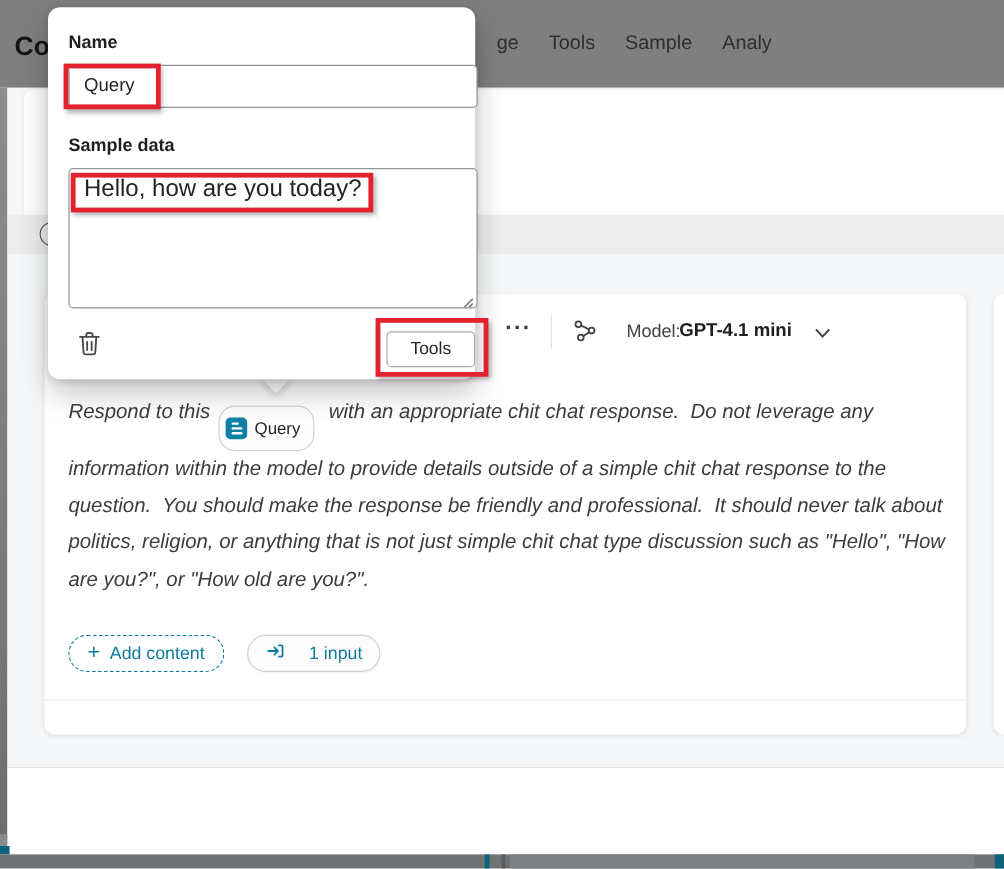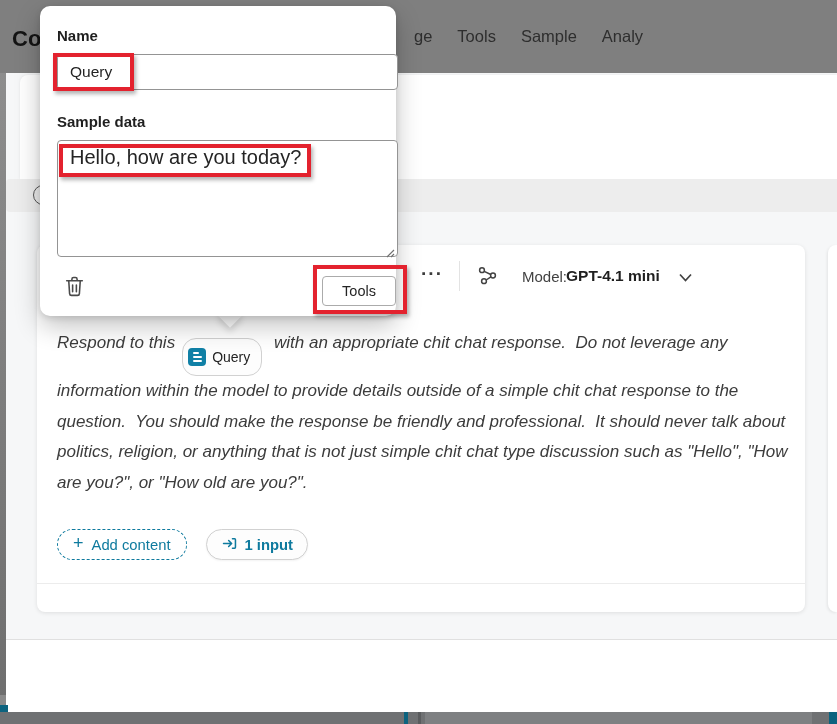--- a/index.html
+++ b/index.html
@@ -36,21 +36,21 @@
   .test-btn { position:absolute; left:666px; top:18px; width:87px; height:29px; background:#1080a6; border:none; border-radius:4px; color:#fff; font-size:14.8px; font-family:inherit; display:flex; align-items:center; justify-content:center; gap:7px; cursor:pointer; }
   .prompt { position:absolute; left:20px; top:83px; width:737px; font-style:italic; font-size:17px; line-height:30.5px; color:#3c3c3c; }
   .prompt .seg { white-space:pre-wrap; }
   .chip { display:inline-flex; align-items:center; gap:6px; font-style:normal; font-size:14px; color:#242424; background:#fdfdfd; border:1px solid #d1d1d1; border-radius:14px; padding:3px 11px 3px 5px; margin:0 7px; vertical-align:-6px; cursor:pointer; }
   .chip-ic { width:18px; height:18px; border-radius:4px; background:#1080a6; display:flex; flex-direction:column; align-items:center; justify-content:center; gap:2px; }
   .chip-ic i { display:block; width:9px; height:1.8px; background:#fff; border-radius:1px; }
   .chip-ic i:first-child { width:6px; align-self:flex-start; margin-left:4.5px; }
   .actions { position:absolute; left:20px; top:284px; display:flex; gap:19px; }
   .add-content { display:inline-flex; align-items:center; gap:8px; height:31px; padding:0 15px; border:1.6px dashed #0e7a9e; border-radius:16px; background:transparent; color:#0e7a9e; font-size:14.8px; font-family:inherit; cursor:pointer; }
   .add-content .plus { font-size:18px; font-weight:400; margin-top:-2px; }
-  .input-count { display:inline-flex; align-items:center; gap:7px; height:31px; padding:0 14px; border:1px solid #d1d1d1; border-radius:16px; background:#fdfdfd; color:#0e7a9e; font-size:14.8px; font-family:inherit; cursor:pointer; box-shadow:0 1px 2px rgba(0,0,0,.05);font-weight:bold; }
+  .input-count { display:inline-flex; align-items:center; gap:20px; height:31px; padding:0 14px; border:1px solid #d1d1d1; border-radius:16px; background:#fdfdfd; color:#0e7a9e; font-size:14.8px; font-family:inherit; cursor:pointer; box-shadow:0 1px 2px rgba(0,0,0,.05); }
   .card-divider { position:absolute; left:0; top:338px; width:100%; height:1px; background:#ececec; }
   .right-card { position:absolute; left:828px; top:172px; width:9px; height:367px; background:#ffffff; border-radius:8px 0 0 8px; box-shadow:-1px 1px 3px rgba(0,0,0,.08); }
   
   .page-footer { position:absolute; left:0; top:639px; width:837px; height:73px; background:#ffffff; border-top:1px solid #e0e0e0; z-index:2; }
   .left-notch { position:absolute; left:0; top:695px; width:6px; height:10px; background:#8a8a8a; z-index:4; }
   .left-teal { position:absolute; left:0; top:705px; width:8px; height:7px; background:#0c637f; z-index:4; }
   .taskbar { position:absolute; left:0; top:712px; width:837px; height:12px; background:#6f7173; z-index:4; }
   .tb-light { position:absolute; left:425px; top:0; width:387px; height:12px; background:#7e8082; }
   .tb-tick { position:absolute; left:404px; top:0; width:4px; height:12px; background:#0c637f; }
   .tb-tick2 { position:absolute; left:418px; top:0; width:3px; height:12px; background:#5a5c5e; }

